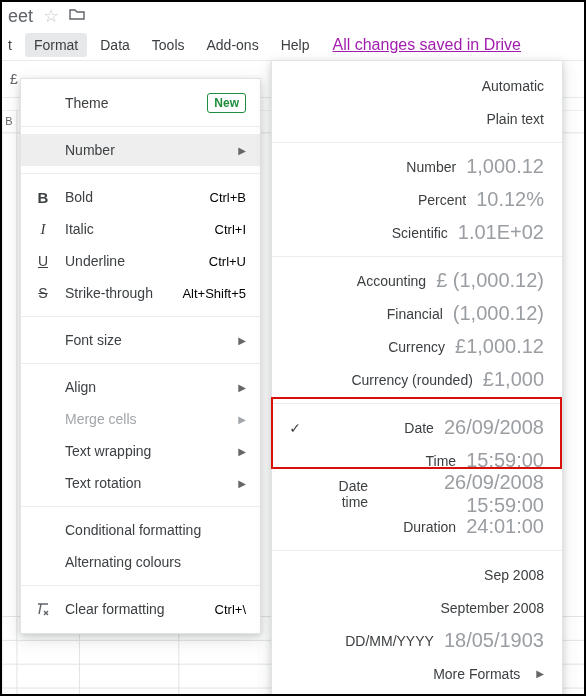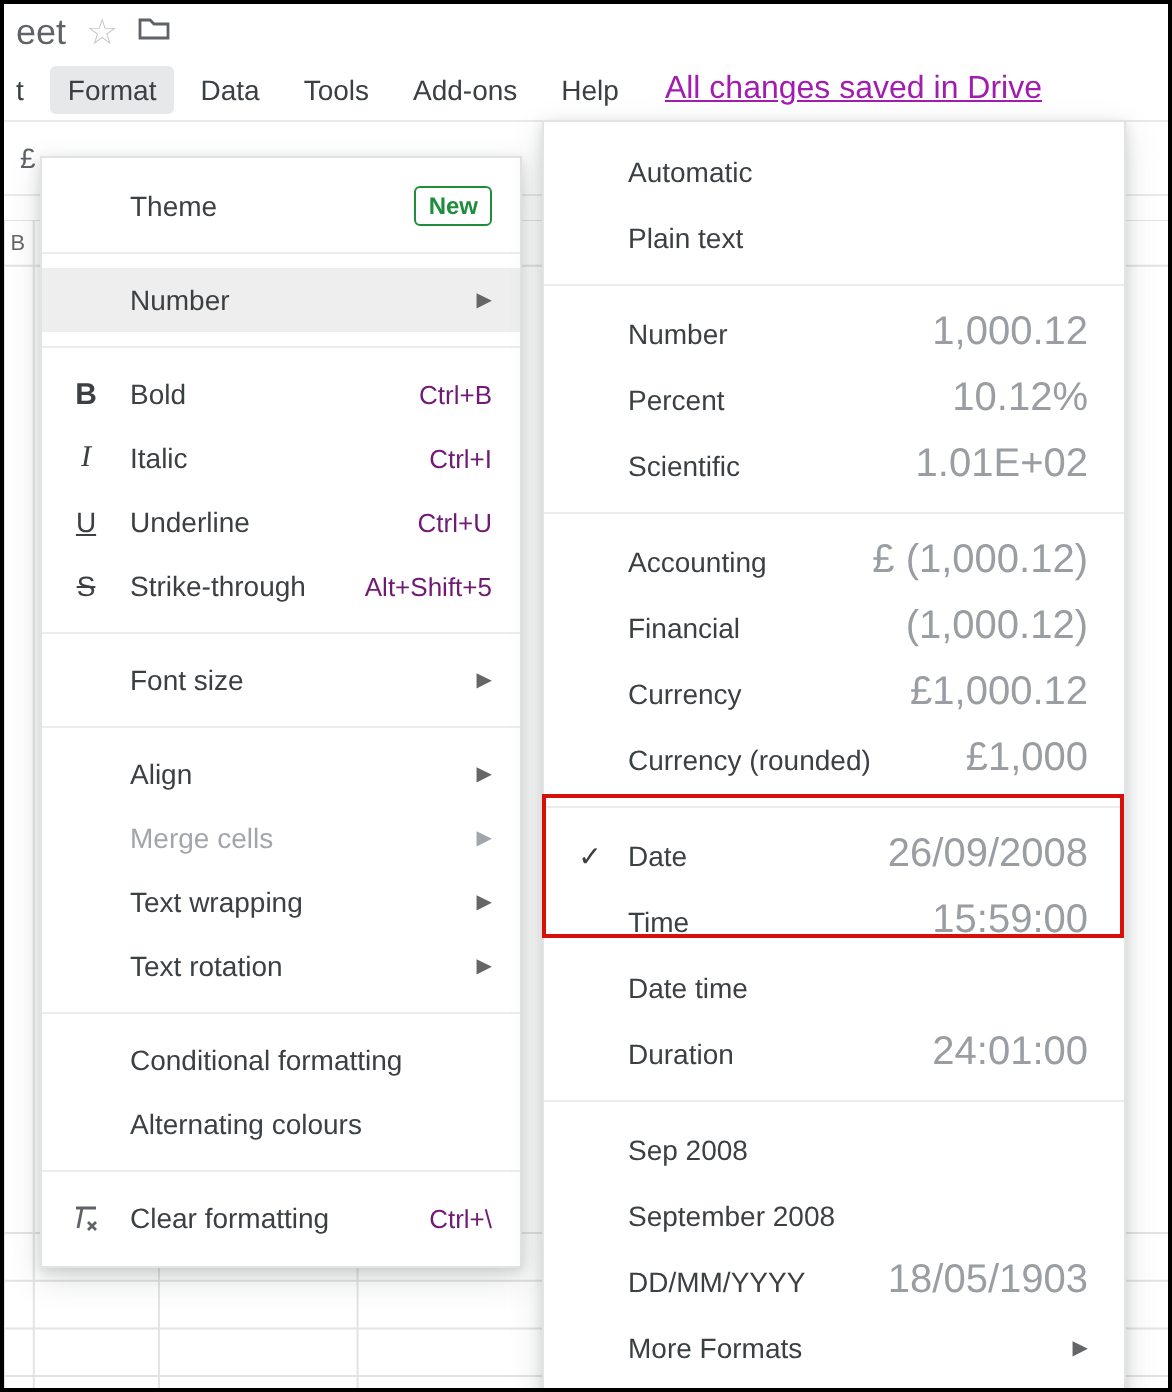--- a/index.html
+++ b/index.html
@@ -60,21 +60,21 @@
   .row {
     display:flex; align-items:center;
     height:32px;
     padding:0 14px 0 12px;
     gap:12px;
     cursor:default;
   }
   .row.sub { background:#eeeeee; }
   .icon { width:20px; display:flex; justify-content:center; color:#5f6368; flex:0 0 20px;}
   .lbl { flex:1 1 auto; }
-  .hint { color:#701a75; font-size:13px; }
+  .hint { color:#000000; font-size:13px; }
   .arrow { color:#646668; font-size:10px; }
   .sep { height:1px; background:#ececed; margin:7px 0; }
   .new-badge {
     border:1px solid #1e8e3e; color:#1e8e3e;
     font-size:12px; font-weight:600;
     padding:2px 6px; border-radius:3px;
   }
   .muted { color:#a2a6aa; }
   
   .submenu {
@@ -86,20 +86,21 @@
     box-shadow:0 2px 6px rgba(60,64,67,.18), 0 6px 16px rgba(60,64,67,.15);
     padding:8px 0 10px 0;
     font-size:14px;
     color:#3c4043;
   }
   .srow {
     display:flex; align-items:center;
     height:33px;
     padding:0 18px 0 14px;
     gap:10px;
+    text-align:right;
   }
   .srow .tick { width:18px; display:flex; justify-content:center; color:#3c4043; flex:0 0 18px;}
   .srow .slbl { flex:1 1 auto; }
   .srow .sval { color:#9a9ea2; font-size:20px; }
   .srow .sarrow { color:#646668; font-size:10px; padding-left:6px;}
   .red-callout {
     position:absolute;
     border:2px solid #d8100a;
     pointer-events:none;
   }
@@ -293,20 +294,21 @@
       <span class="sval">26/09/2008</span>
     </div>
   <div class="srow">
       <span class="tick"></span>
       <span class="slbl">Time</span>
       <span class="sval">15:59:00</span>
     </div>
   <div class="srow">
       <span class="tick"></span>
       <span class="slbl">Date time</span>
+      <span class="sval">26/09/2008 15:59:00</span>
     </div>
   <div class="srow">
       <span class="tick"></span>
       <span class="slbl">Duration</span>
       <span class="sval">24:01:00</span>
     </div>
   <div class="sep"></div>
   <div class="srow">
       <span class="tick"></span>
       <span class="slbl">Sep 2008</span>

